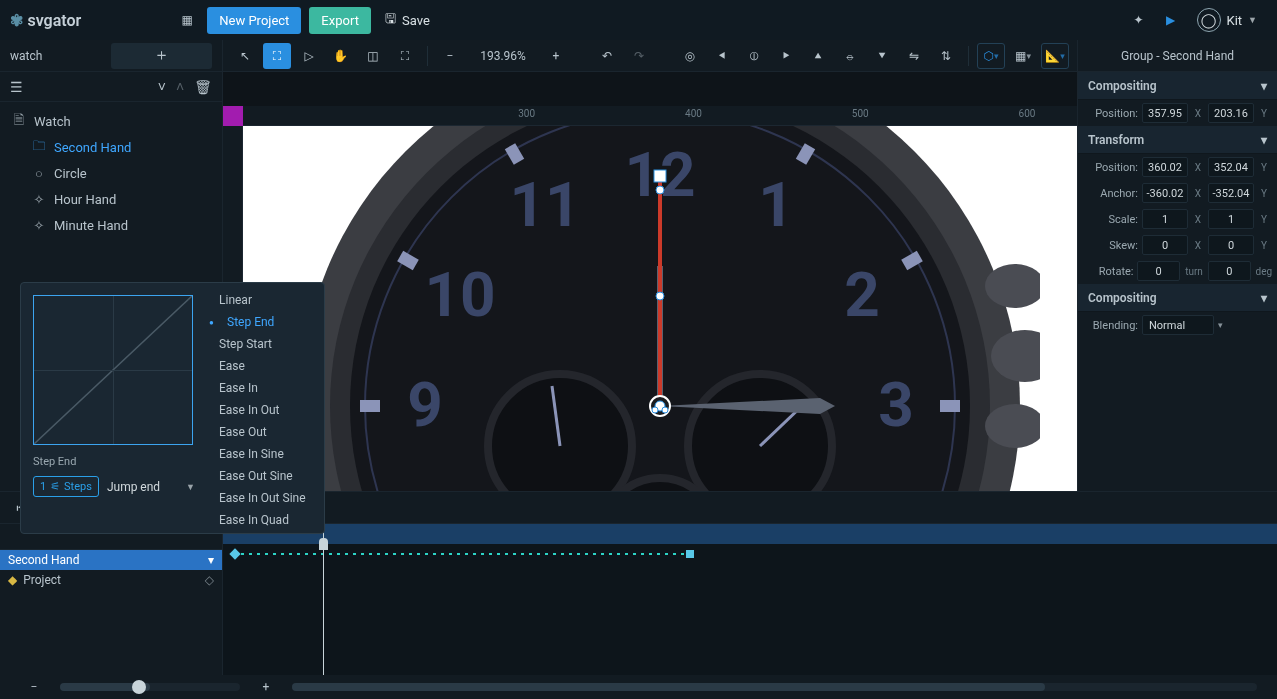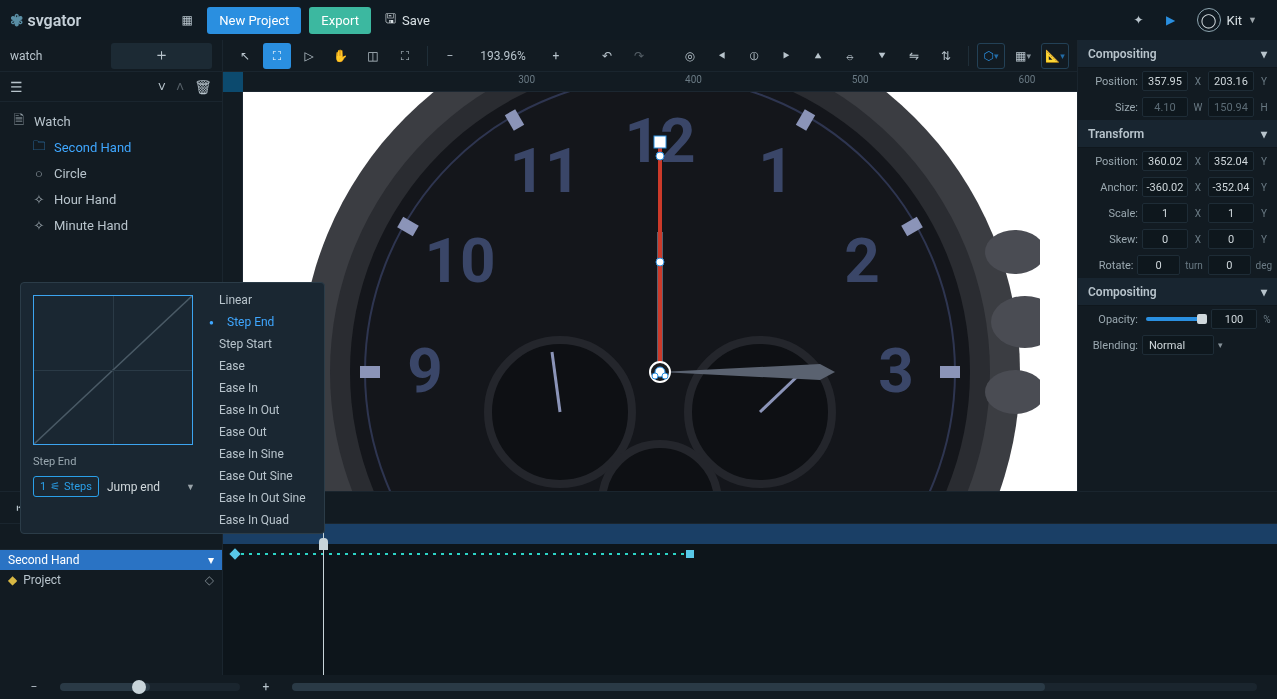--- a/index.html
+++ b/index.html
@@ -39,21 +39,21 @@
 .centercol { flex: 1; display: flex; flex-direction: column; background: #0e1419; }
 .tools { height: 32px; background: #121b22; display: flex; align-items: center; padding: 0 8px; gap: 4px; border-bottom: 1px solid #1a252e; }
 .tool { width: 28px; height: 26px; display: inline-flex; align-items: center; justify-content: center; border-radius: 3px; cursor: pointer; }
 .tool.active { background: #2a8fe0; color: #fff; }
 .zoom { padding: 0 10px; min-width: 70px; text-align: center; }
 .tools .sep { width: 1px; height: 20px; background: #1f2e38; margin: 0 4px; }
 .tools .spacer { flex: 1; }
 .tool.blue { color: #2a8fe0; border: 1px solid #234156; }
 
 
-.canvaswrap { flex: 1; position: relative; background: #0c4a6e; overflow: hidden; }
+.canvaswrap { flex: 1; position: relative; background: #a21caf; overflow: hidden; margin-top: 34px; }
 .hruler { height: 20px; background: #121b22; border-bottom: 1px solid #1c2731; position: relative; margin-left: 20px; }
 .vruler { width: 20px; background: #121b22; border-right: 1px solid #1c2731; position: absolute; left: 0; top: 20px; bottom: 0; }
 .rulertick { position: absolute; top: 2px; font-size: 10px; color: #6a7a84; }
 .canvas { position: absolute; left: 20px; top: 20px; right: 0; bottom: 0; background: #fff; overflow: hidden; }
 .watchface { position: absolute; left: 50%; top: -100px; transform: translateX(-50%); }
 
 
 .inspector { width: 200px; background: #121b22; border-left: 1px solid #1a252e; display: flex; flex-direction: column; overflow: hidden; }
 .inspector .title { height: 32px; display: flex; align-items: center; justify-content: center; font-size: 12px; border-bottom: 1px solid #1a252e; }
 .section-head { height: 28px; background: #182530; display: flex; align-items: center; padding: 0 10px; font-size: 12px; font-weight: 600; border-bottom: 1px solid #0f171d; }
@@ -288,39 +288,33 @@
             <ellipse cx="735" cy="260" rx="30" ry="22"></ellipse>
             <ellipse cx="745" cy="330" rx="34" ry="26"></ellipse>
             <ellipse cx="735" cy="400" rx="30" ry="22"></ellipse>
           </g>
         </svg>
       </div>
     </div>
   </div>
 
   <div class="inspector">
+    <div class="title">Group - Second Hand</div>
 
     <div class="section-head">
       <span>Compositing</span>
       <span class="chev">▾</span>
     </div>
     <div class="proprow">
       <label>Position:</label>
       <span class="propval">357.95</span>
         <span class="unit">X</span>
       <span class="propval">203.16</span>
         <span class="unit">Y</span>
     </div>
-    <div class="proprow">
-      <label>Size:</label>
-      <span class="propval dim">4.10</span>
-        <span class="unit">W</span>
-      <span class="propval dim">150.94</span>
-        <span class="unit">H</span>
-    </div>
 
     <div class="section-head">
       <span>Transform</span>
       <span class="chev">▾</span>
     </div>
     <div class="proprow">
       <label>Position:</label>
       <span class="propval">360.02</span>
         <span class="unit">X</span>
       <span class="propval">352.04</span>
@@ -351,29 +345,20 @@
       <label>Rotate:</label>
       <span class="propval">0</span>
         <span class="unit" style="width:22px">turn</span>
       <span class="propval">0</span>
         <span class="unit" style="width:20px">deg</span>
     </div>
 
     <div class="section-head">
       <span>Compositing</span>
       <span class="chev">▾</span>
-    </div>
-    <div class="proprow">
-      <label>Opacity:</label>
-      <div class="opacity-slider">
-          <div class="fill"></div>
-          <div class="thumb"></div>
-        </div>
-      <span class="propval">100</span>
-      <span class="unit">%</span>
     </div>
     <div class="proprow">
       <label>Blending:</label>
       <span class="propval" style="width:72px;justify-content:flex-start;padding-left:6px">Normal</span>
       <span class="dropdown-caret">▾</span>
     </div>
   </div>
 </div>
 
 <div class="timeline">

